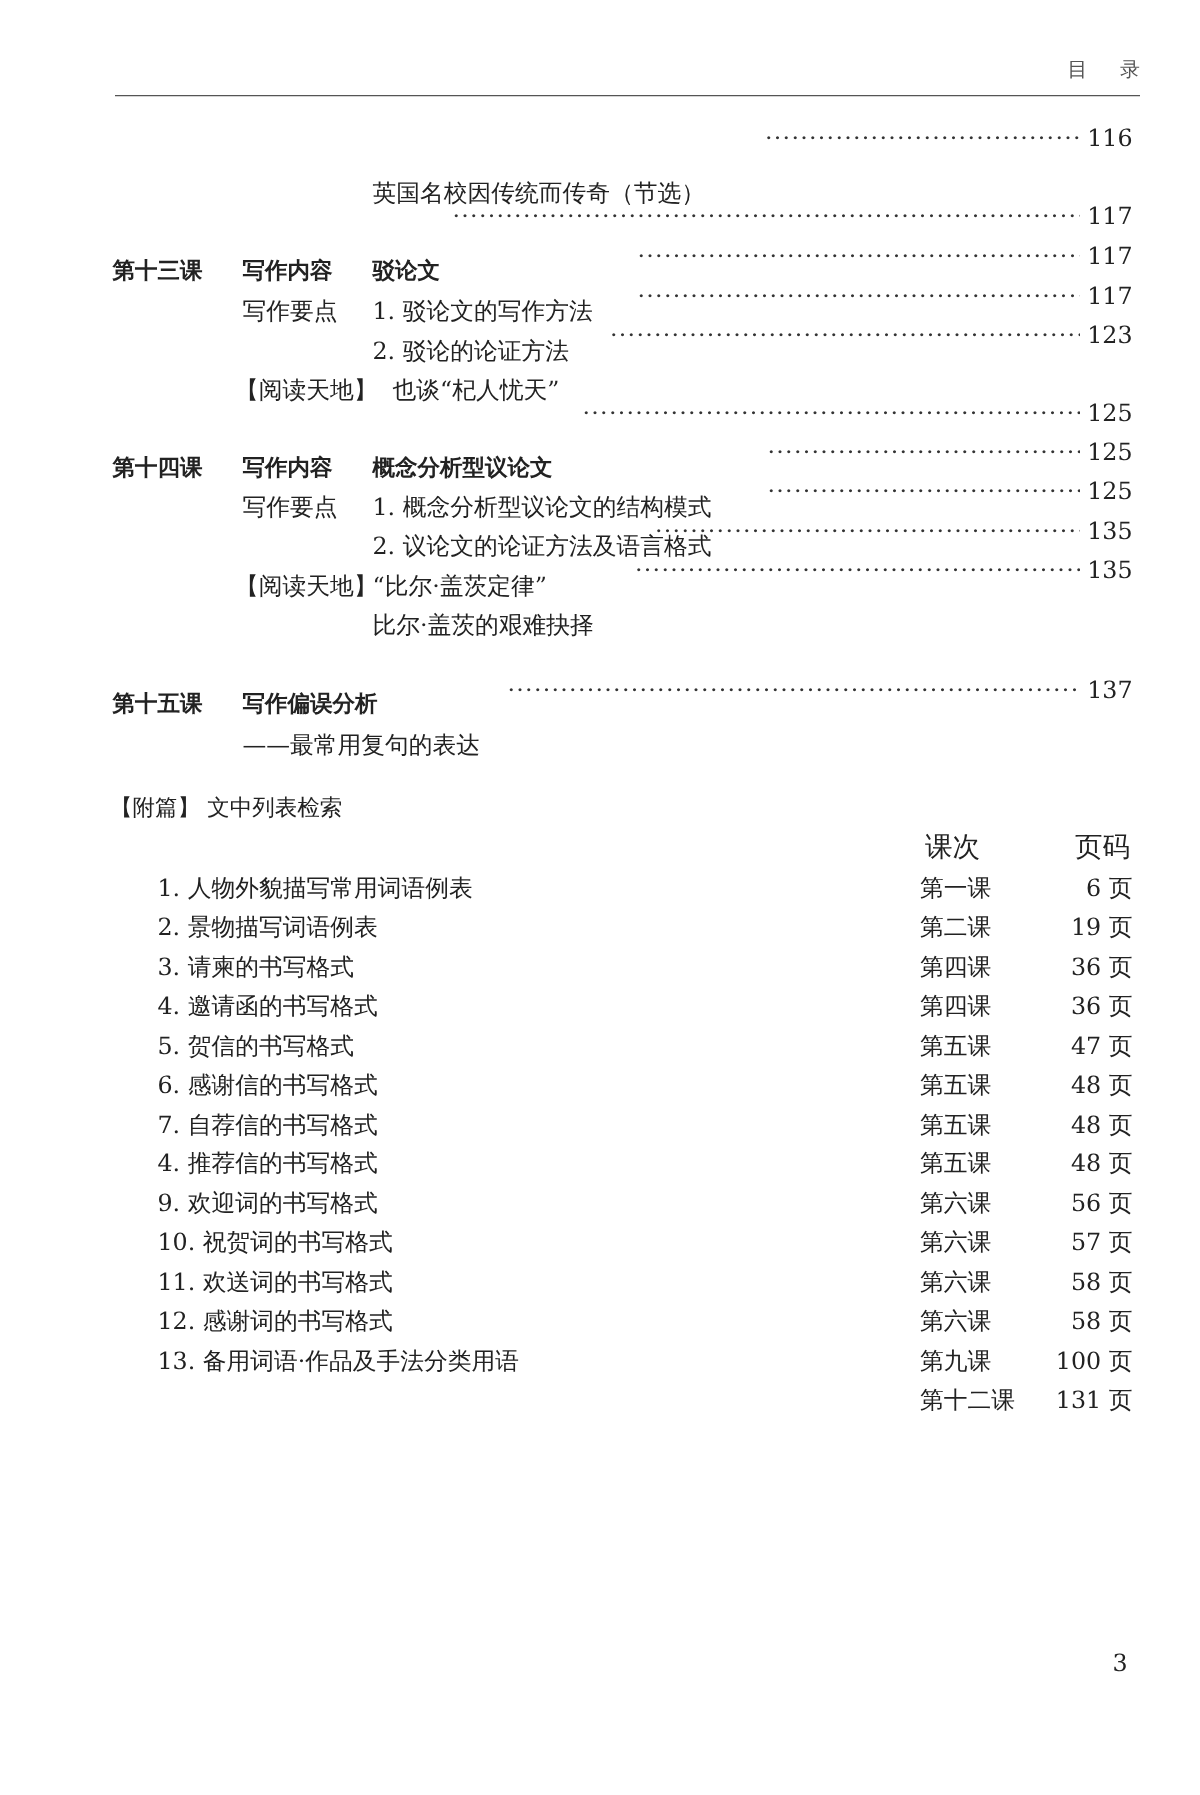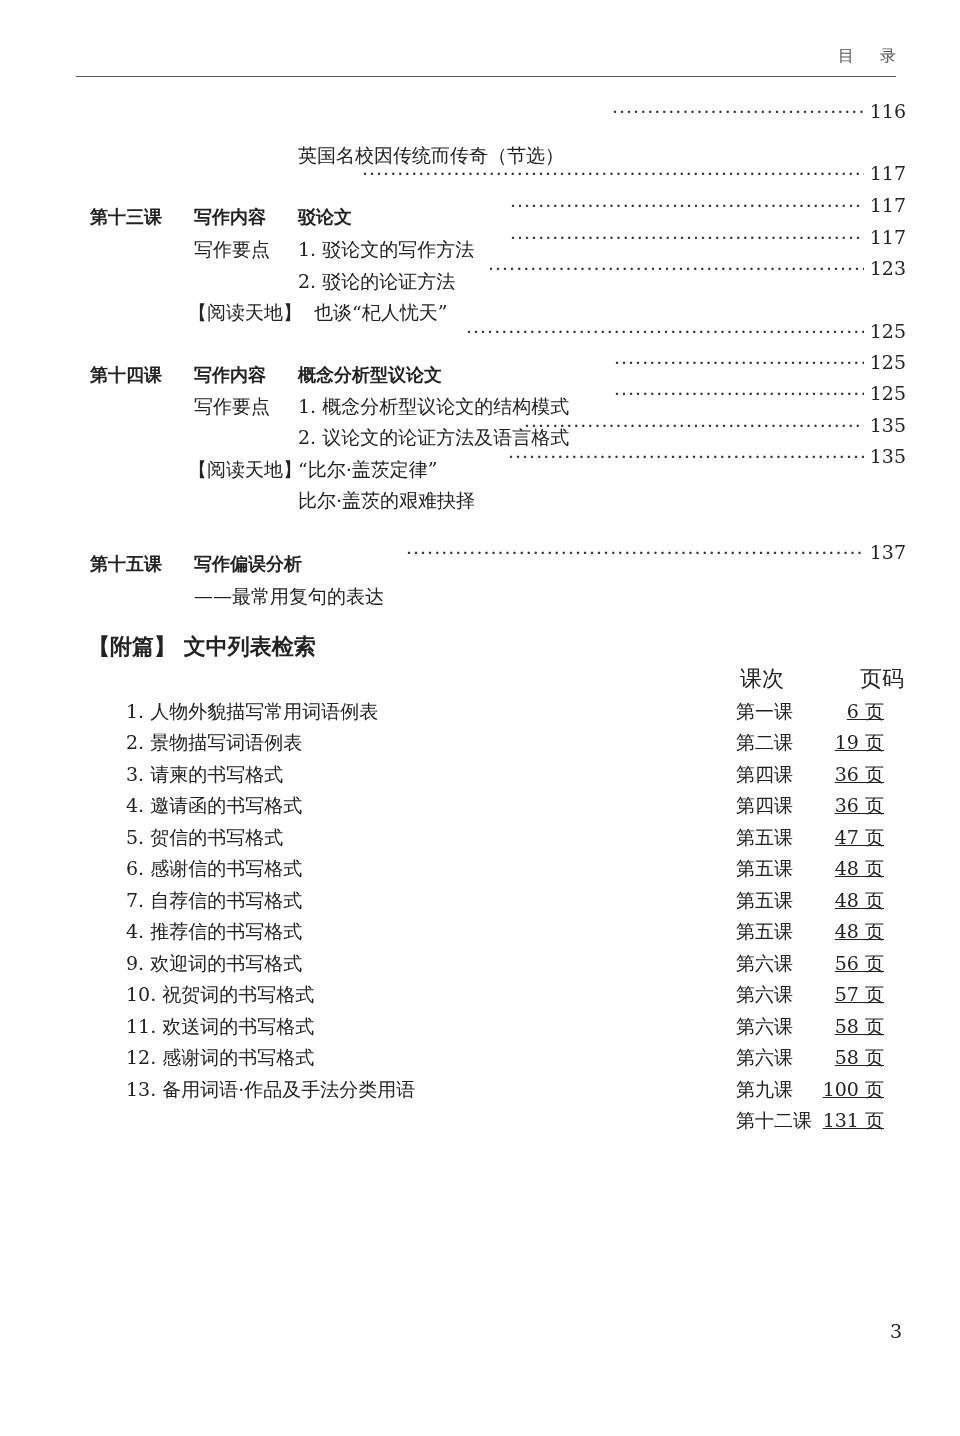--- a/index.html
+++ b/index.html
@@ -1,31 +1,31 @@
 <!DOCTYPE html>
 <html><head>
 <meta charset="utf-8">
 <style>
   html, body { margin: 0; padding: 0; background: #ffffff; }
   body { width: 960px; height: 1436px; position: relative; overflow: hidden;
          font-family: "DejaVu Serif", "Liberation Serif", serif; color: #222; }
-  .header { position: absolute; left: 76px; top: 44px; width: 820px; height: 32px; border-bottom: 1.5px solid #555; }
+  .header { position: absolute; left: 92px; top: 44px; width: 820px; height: 32px; border-bottom: 1.5px solid #555; }
   .header-title { position: absolute; right: 0; top: 2px; font-size: 16px; letter-spacing: 26px; color: #555; margin-right: -26px; }
   .row { position: absolute; left: 0; width: 960px; height: 30px; font-size: 19px; line-height: 30px; white-space: nowrap; }
   .abs { position: absolute; top: 0; margin-top: 44px; }
   .bold { font-family: "DejaVu Sans", "Liberation Sans", sans-serif; font-weight: bold; font-size: 18px; }
   .leader { position: absolute; top: 0; height: 30px; overflow: hidden; color: #333; letter-spacing: 1px; }
   .page { position: absolute; top: 0; right: 54px; text-align: right; }
-  .appendix-title { position: absolute; left: 88px; top: 632px; font-size: 22px; line-height: 30px;
-                    font-family: "DejaVu Sans", "Liberation Sans", sans-serif; font-weight: bold; }
+  .appendix-title { position: absolute; left: 88px; top: 632px; font-size: 18px; line-height: 30px;
+                    font-family: "DejaVu Sans", "Liberation Sans", sans-serif; font-weight: normal; }
   .col-head { position: absolute; top: 664px; font-size: 22px; line-height: 30px; }
   .list-row { position: absolute; left: 0; width: 960px; height: 30px; font-size: 19px; line-height: 30px; white-space: nowrap; }
   .list-title { position: absolute; top: 0; }
   .list-lesson { position: absolute; left: 736px; top: 0; }
-  .list-page { position: absolute; right: 76px; top: 0; text-align: right; text-decoration: underline; }
+  .list-page { position: absolute; right: 54px; top: 0; text-align: right; }
   .folio { position: absolute; right: 58px; top: 1320px; font-size: 19px; }
 </style>
 </head>
 <body>
 
 <div class="header">
   <span class="header-title">目录</span>
 </div>
 
 <div class="row" style="top:96px">

